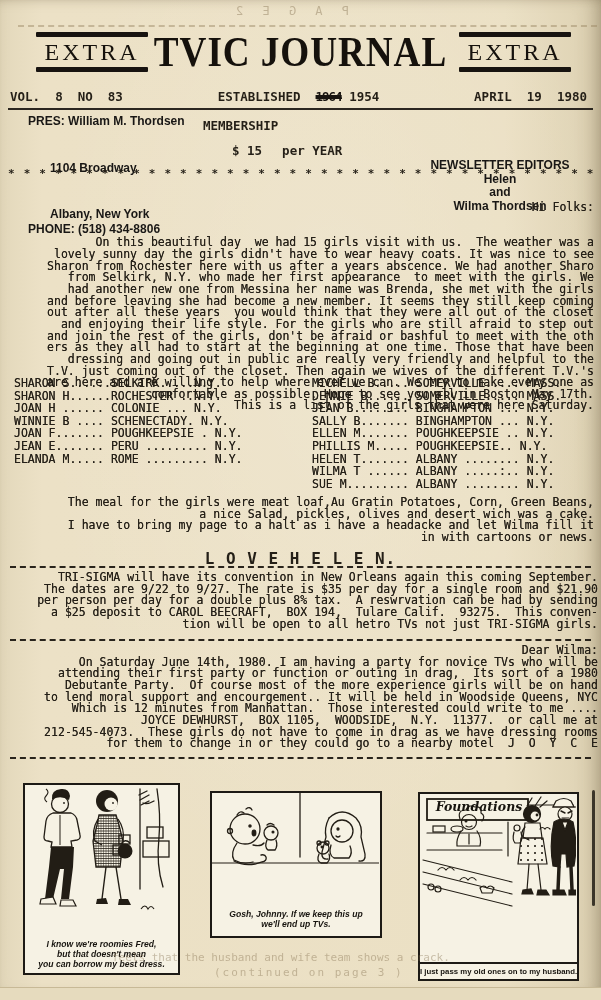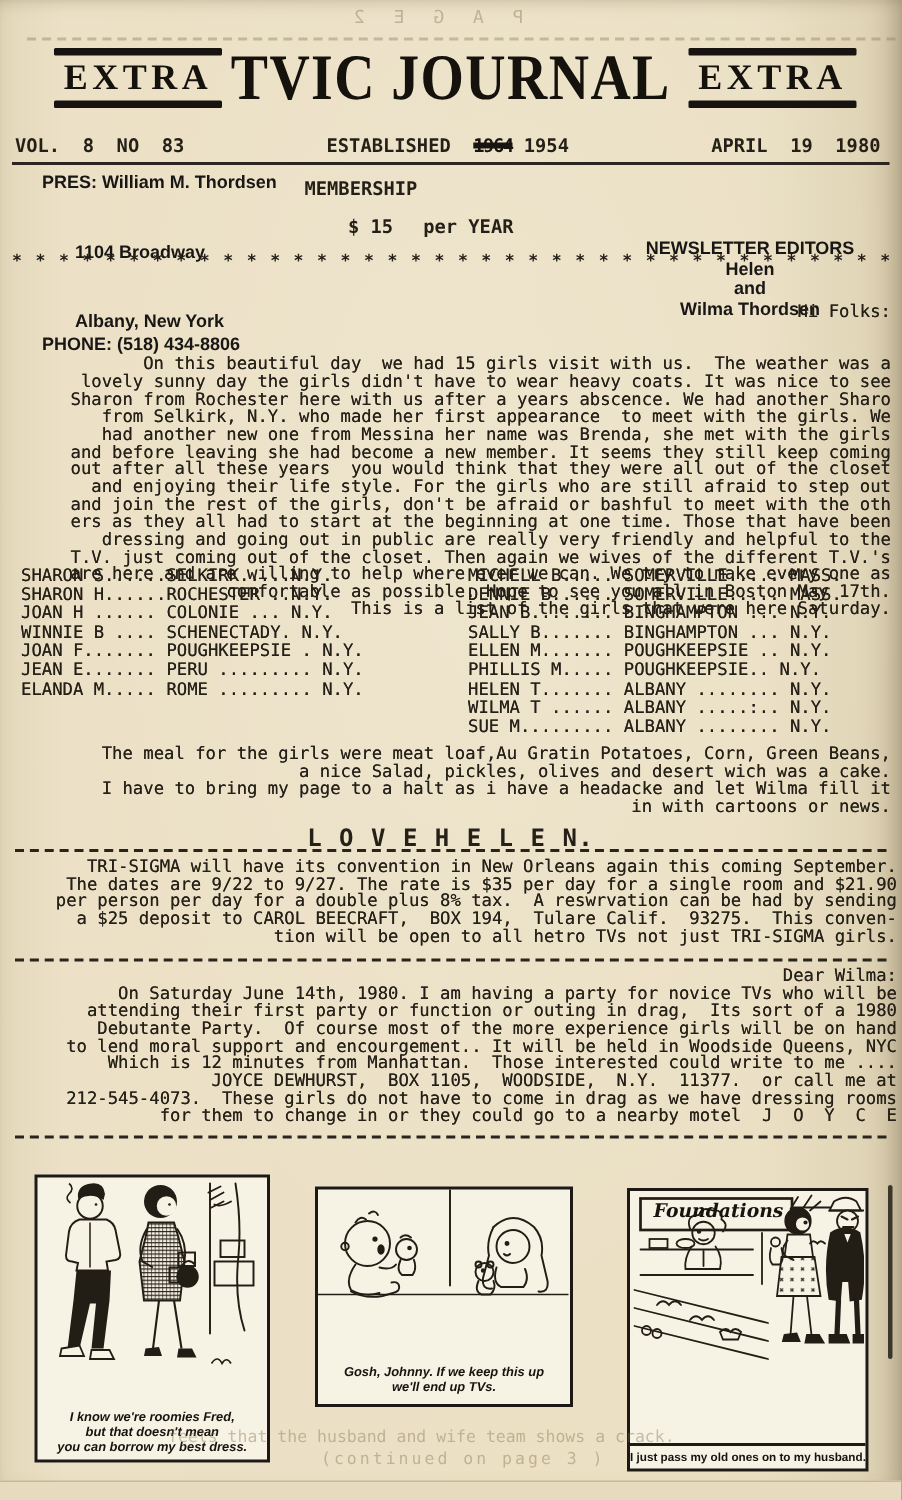--- a/index.html
+++ b/index.html
@@ -19,21 +19,21 @@
   .sans{font-family:"Liberation Sans",sans-serif;color:#191715;}
   .serif{font-family:"Liberation Serif",serif;color:#15110c;}
   .abs{position:absolute;}
   .pre{white-space:pre;}
   
   .ghost{color:rgba(128,108,74,.40);pointer-events:none;}
   .ghost-dash{position:absolute;top:25px;left:18px;right:4px;border-top:2px dashed rgba(150,130,95,.45);}
   
   .extra-box{position:absolute;width:112px;text-align:center;}
   .extra-bar{height:5px;background:#171310;border-radius:1px;}
-  .extra-word{font-size:24px;font-weight:bold;letter-spacing:3px;padding:2px 0 1px 0;}
+  .extra-word{font-size:24px;font-weight:normal;letter-spacing:3px;padding:2px 0 1px 0;}
   .paper-title{position:absolute;left:142px;right:142px;top:26px;text-align:center;
     font-size:40px;font-weight:bold;letter-spacing:1px;transform:scaleX(.93) scaleY(1.08);
     transform-origin:center top;white-space:nowrap;}
   .issue-row{position:absolute;top:89px;left:10px;right:14px;display:flex;
     justify-content:space-between;font-size:12.5px;font-weight:bold;}
   .struck{font-weight:bold;letter-spacing:-1px;text-decoration:line-through;
     text-decoration-thickness:4px;color:#181410;}
   .head-rule{position:absolute;top:108px;left:8px;right:8px;border-top:2px solid #2b2620;}
   
   .pub{left:28px;top:114px;width:180px;font-size:12px;font-weight:bold;line-height:14.5px;}

